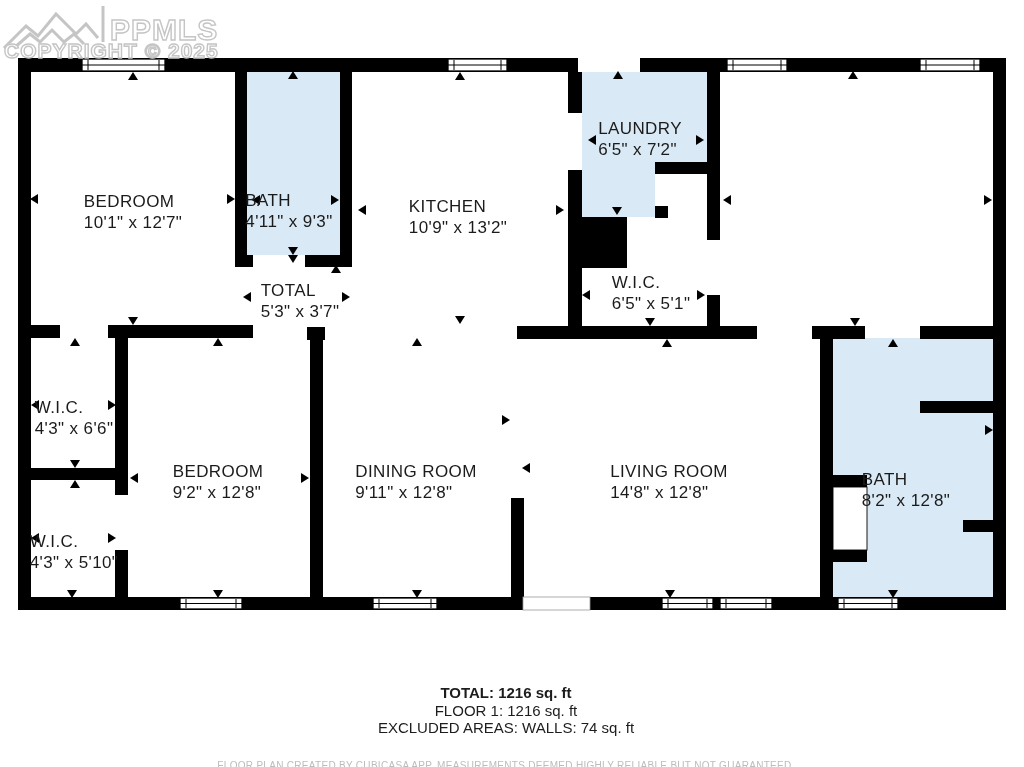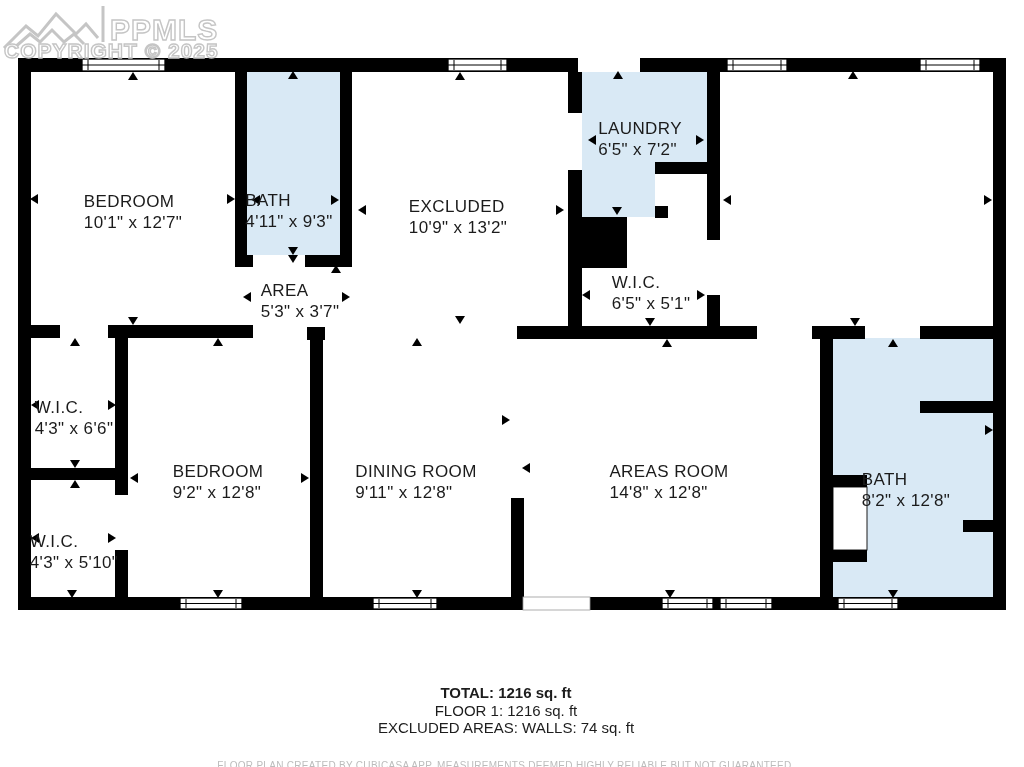--- a/index.html
+++ b/index.html
@@ -165,53 +165,53 @@
   <div id="labels">
       <div class="room-label" style="left: 133px; top: 212px;">
         <div>BEDROOM</div>
         <div>10'1" x 12'7"</div>
       </div>
       <div class="room-label" style="left: 289px; top: 211px;">
         <div>BATH</div>
         <div>4'11" x 9'3"</div>
       </div>
       <div class="room-label" style="left: 458px; top: 217px;">
-        <div>EXCLUDED</div>
+        <div>KITCHEN</div>
         <div>10'9" x 13'2"</div>
       </div>
       <div class="room-label" style="left: 640px; top: 139px;">
         <div>LAUNDRY</div>
         <div>6'5" x 7'2"</div>
       </div>
       <div class="room-label" style="left: 651px; top: 293px;">
         <div>W.I.C.</div>
         <div>6'5" x 5'1"</div>
       </div>
       <div class="room-label" style="left: 300px; top: 301px;">
-        <div>AREA</div>
+        <div>TOTAL</div>
         <div>5'3" x 3'7"</div>
       </div>
       <div class="room-label" style="left: 74px; top: 418px;">
         <div>W.I.C.</div>
         <div>4'3" x 6'6"</div>
       </div>
       <div class="room-label" style="left: 74px; top: 552px;">
         <div>W.I.C.</div>
         <div>4'3" x 5'10"</div>
       </div>
       <div class="room-label" style="left: 218px; top: 482px;">
         <div>BEDROOM</div>
         <div>9'2" x 12'8"</div>
       </div>
       <div class="room-label" style="left: 416px; top: 482px;">
         <div>DINING ROOM</div>
         <div>9'11" x 12'8"</div>
       </div>
       <div class="room-label" style="left: 669px; top: 482px;">
-        <div>AREAS ROOM</div>
+        <div>LIVING ROOM</div>
         <div>14'8" x 12'8"</div>
       </div>
       <div class="room-label" style="left: 906px; top: 490px;">
         <div>BATH</div>
         <div>8'2" x 12'8"</div>
       </div>
     </div>
 
   <svg class="logo" width="240" height="62" viewBox="0 0 240 62">
     <path d="M4,48 L26,26 L38,36 L56,14 L76,34 L86,24 L98,38" fill="none" stroke="#c5c5c5" stroke-width="3" stroke-linejoin="miter"></path>

